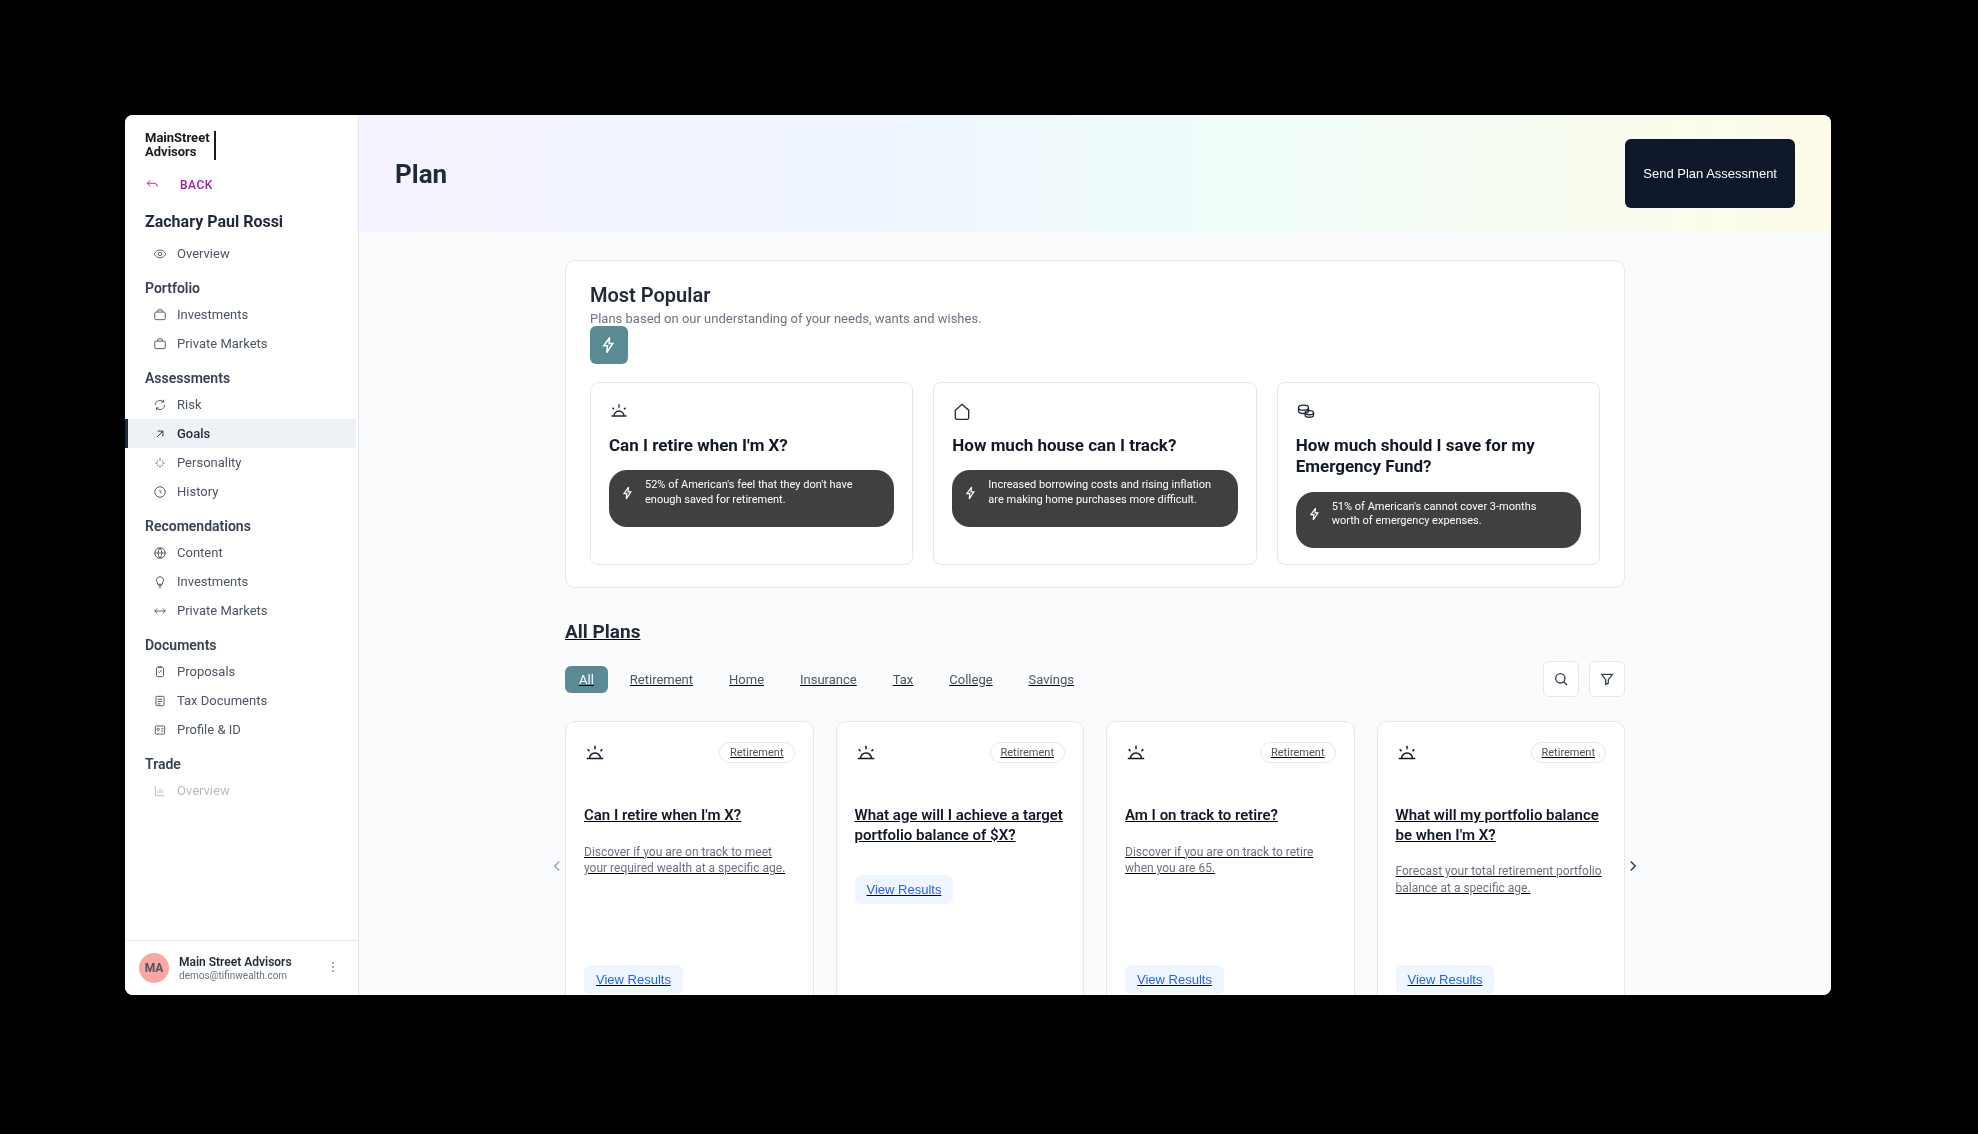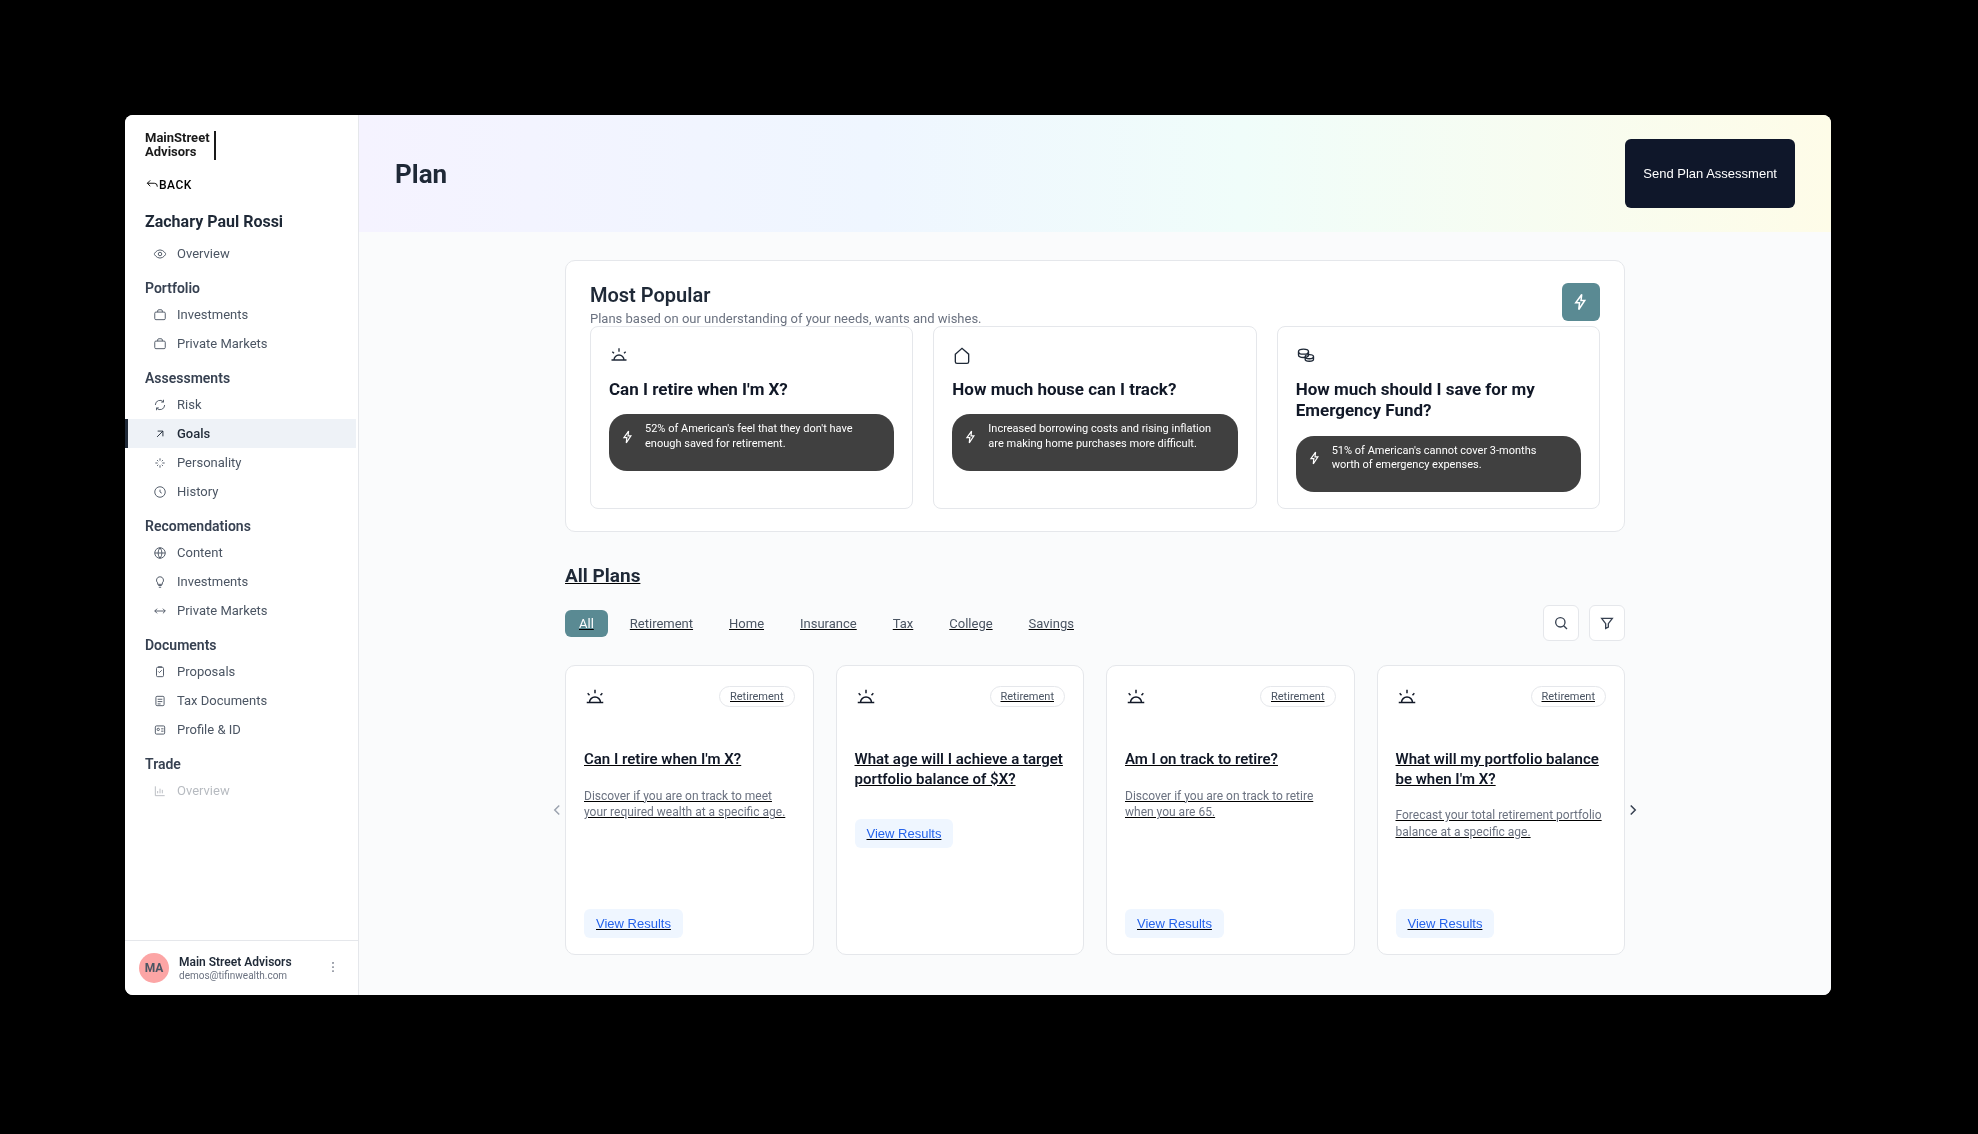--- a/index.html
+++ b/index.html
@@ -38,23 +38,23 @@
   line-height: 1.1;
   color: #1a1a1a;
   display: inline-block;
   border-right: 2px solid #1a1a1a;
   padding-right: 4px;
 }
 .logo-line { display: block; }
 .back-link {
   display: flex;
   align-items: center;
-  gap: 0;
+  gap: 21px;
   padding: 8px 20px;
-  color: #000000;
+  color: #a21caf;
   font-size: 12px;
   font-weight: 500;
   letter-spacing: 0.5px;
   cursor: pointer;
 }
 .client-name {
   padding: 12px 20px 8px 20px;
   font-size: 16px;
   font-weight: 700;
   color: #1f2937;
@@ -157,20 +157,22 @@
   border-radius: 10px;
   padding: 22px 24px;
   max-width: 1060px;
   margin: 0 auto;
   position: relative;
 }
 .popular-header {
   display: flex;
   align-items: flex-start;
   justify-content: space-between;
+  margin-bottom: 18px;
+  flex-direction: column;
 }
 .popular-title { font-size: 20px; font-weight: 600; color: #1f2937; margin-bottom: 4px; }
 .popular-sub { font-size: 13px; color: #6b7280; }
 .spark-btn {
   width: 38px;
   height: 38px;
   border-radius: 6px;
   background: #5a8a93;
   display: flex;
   align-items: center;

